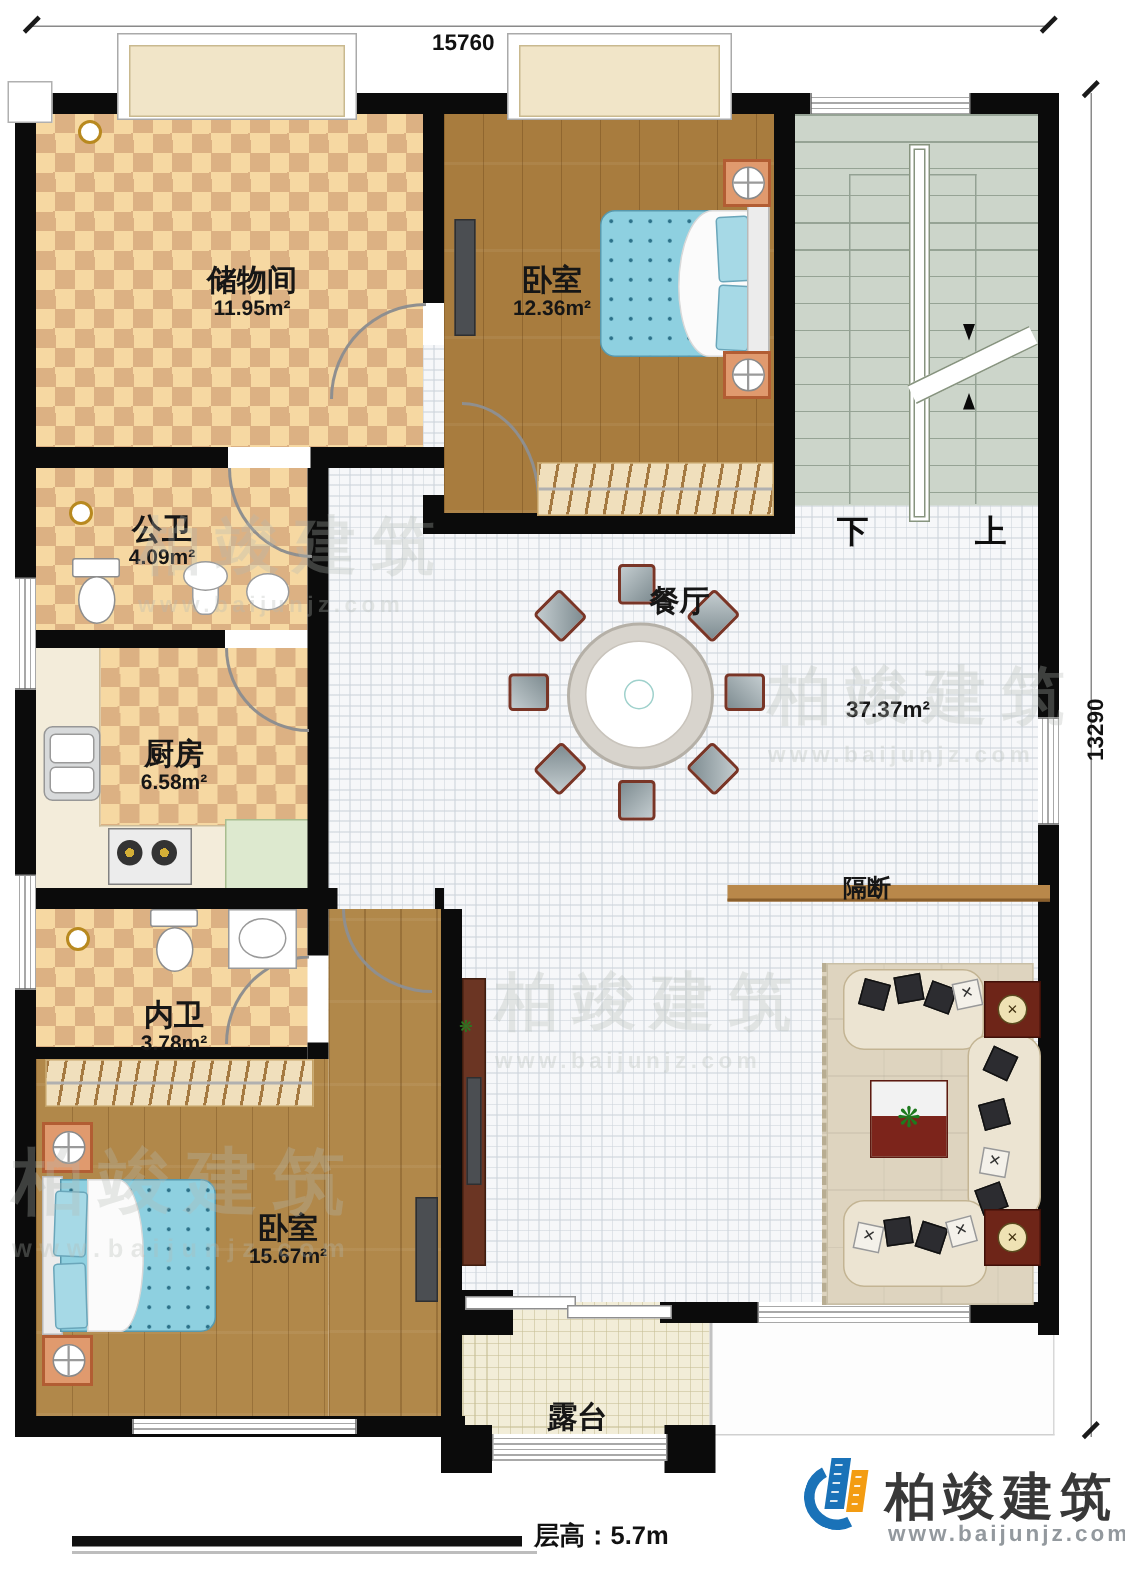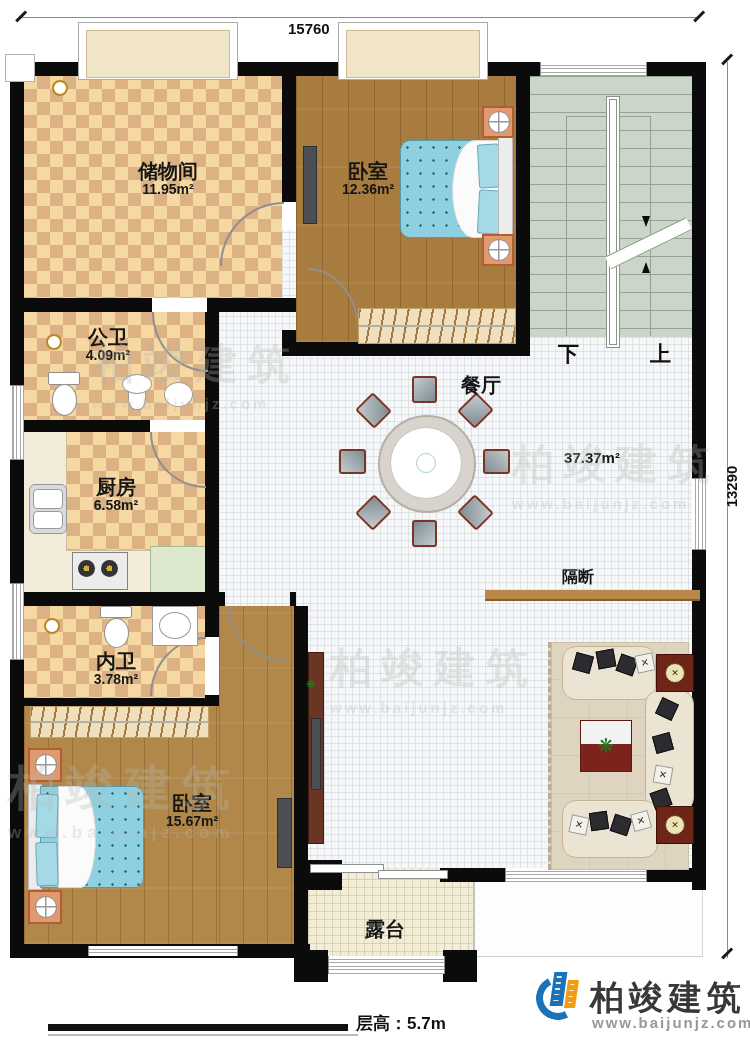--- a/index.html
+++ b/index.html
@@ -31,21 +31,21 @@
   .winh{position:absolute;background:repeating-linear-gradient(180deg,#ffffff 0 2.5px,#a8a8a8 2.5px 3.6px);
         border-left:1px solid #8f8f8f;border-right:1px solid #8f8f8f;}
   .winv{position:absolute;background:repeating-linear-gradient(90deg,#ffffff 0 2.5px,#a8a8a8 2.5px 3.6px);
         border-top:1px solid #8f8f8f;border-bottom:1px solid #8f8f8f;}
   
   .door{position:absolute;}
   .door.tl{border-top:2px solid #8f8f8f;border-left:2px solid #8f8f8f;border-top-left-radius:100%;}
   .door.tr{border-top:2px solid #8f8f8f;border-right:2px solid #8f8f8f;border-top-right-radius:100%;}
   .door.bl{border-bottom:2px solid #8f8f8f;border-left:2px solid #8f8f8f;border-bottom-left-radius:100%;}
   
-  .rlabel{position:absolute;text-align:center;color:#161616;font-weight:bold;line-height:1.12;}
+  .rlabel{position:absolute;text-align:center;color:#161616;font-weight:bold;line-height:1.12;margin-top:16px;}
   .rlabel .nm{font-size:20px;}
   .rlabel .ar{font-size:14px;}
   
   .bed{position:absolute;background-color:#8ed0e0;border:1px solid #5898ac;
        background-image:radial-gradient(circle,rgba(25,95,120,.85) 1px,transparent 1.5px);
        background-size:13px 13px;}
   .blanket{position:absolute;background:#fbfbfb;border:1px solid #d8d8d8;}
   .pillow{position:absolute;background:#a6d9e6;border:1px solid #6aa6ba;border-radius:3px;}
   .headboard{position:absolute;background:#ececec;border:1px solid #b9b9b9;}
   .nstand{position:absolute;background:#e09a6e;border:2px solid #b25d33;box-sizing:border-box;}
@@ -247,21 +247,21 @@
     <div class="ar">12.36m²</div>
   </div>
   <div class="rlabel" style="left:70px;top:326px;width:76px;">
     <div class="nm">公卫</div>
     <div class="ar">4.09m²</div>
   </div>
   <div class="rlabel" style="left:78px;top:476px;width:76px;">
     <div class="nm">厨房</div>
     <div class="ar">6.58m²</div>
   </div>
-  <div class="rlabel" style="left:448px;top:374px;width:66px;">
+  <div class="rlabel" style="left:420px;top:374px;width:66px;">
     <div class="nm">餐厅</div>
   </div>
   <div class="rlabel" style="left:556px;top:450px;width:72px;">
     <div class="ar" style="font-size:15px;">37.37m²</div>
   </div>
   <div class="rlabel" style="left:548px;top:568px;width:60px;">
     <div class="ar" style="font-size:16px;">隔断</div>
   </div>
   <div class="rlabel" style="left:80px;top:650px;width:72px;">
     <div class="nm">内卫</div>

